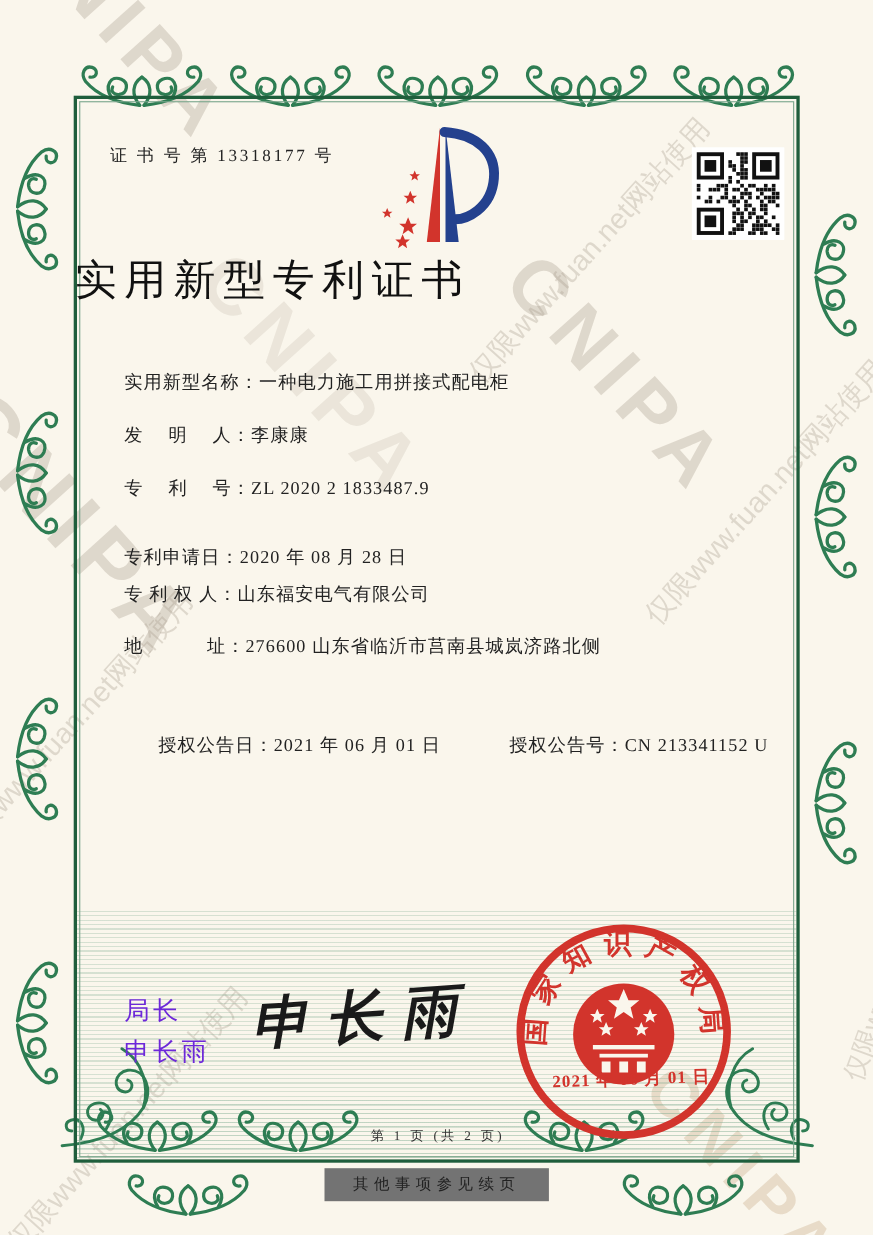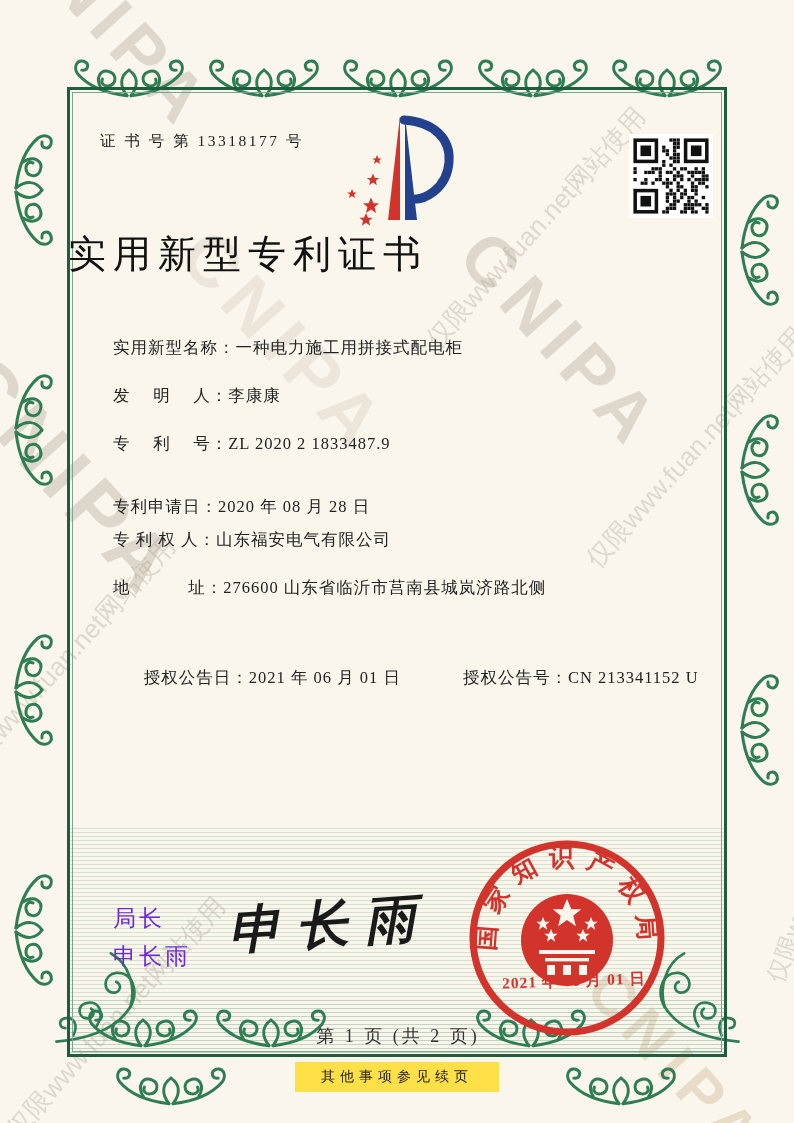--- a/index.html
+++ b/index.html
@@ -27,23 +27,23 @@
       font-weight:normal;letter-spacing:7px;color:#111;}
   .field{position:absolute;left:113px;font-size:16.5px;color:#222;white-space:pre;letter-spacing:1px;}
   .paras{position:absolute;left:100px;top:652px;width:600px;}
   .paras p{margin:0;font-size:15.5px;line-height:29.5px;text-indent:2em;text-align:justify;
       color:#2e2e2e;letter-spacing:0.5px;}
   .signer{position:absolute;left:113px;font-size:23px;letter-spacing:3px;color:#6d28d9;}
   .signature{position:absolute;left:228px;top:890px;font-size:52px;font-style:italic;font-weight:600;
       letter-spacing:16px;color:#1a1a1a;transform:rotate(-4deg);}
   .seal-date{position:absolute;left:490px;top:971px;width:168px;text-align:center;font-size:15.5px;
       font-weight:bold;color:#d2342c;letter-spacing:1px;transform:rotate(-2deg);z-index:4;}
-  .page-no{position:absolute;left:68px;top:1024px;width:660px;text-align:center;font-size:18px;
+  .page-no{position:absolute;left:68px;top:1024px;width:660px;text-align:center;font-size:12px;
       letter-spacing:3px;color:#333;z-index:3;}
-  .note{position:absolute;left:50%;top:1062px;transform:translateX(-50%);background:#fde047;
+  .note{position:absolute;left:50%;top:1062px;transform:translateX(-50%);background:#737373;
       padding:6px 26px;font-size:14px;letter-spacing:5px;color:#222;z-index:4;}
   .qr-wrap{position:absolute;left:629px;top:134px;width:84px;height:84px;background:#fff;z-index:3;}
   .seal-svg{position:absolute;left:467px;top:838px;z-index:3;}
   .logo-svg{position:absolute;left:328px;top:100px;z-index:3;}
 </style>
 </head>
 <body>
 
 <div class="page">
 

